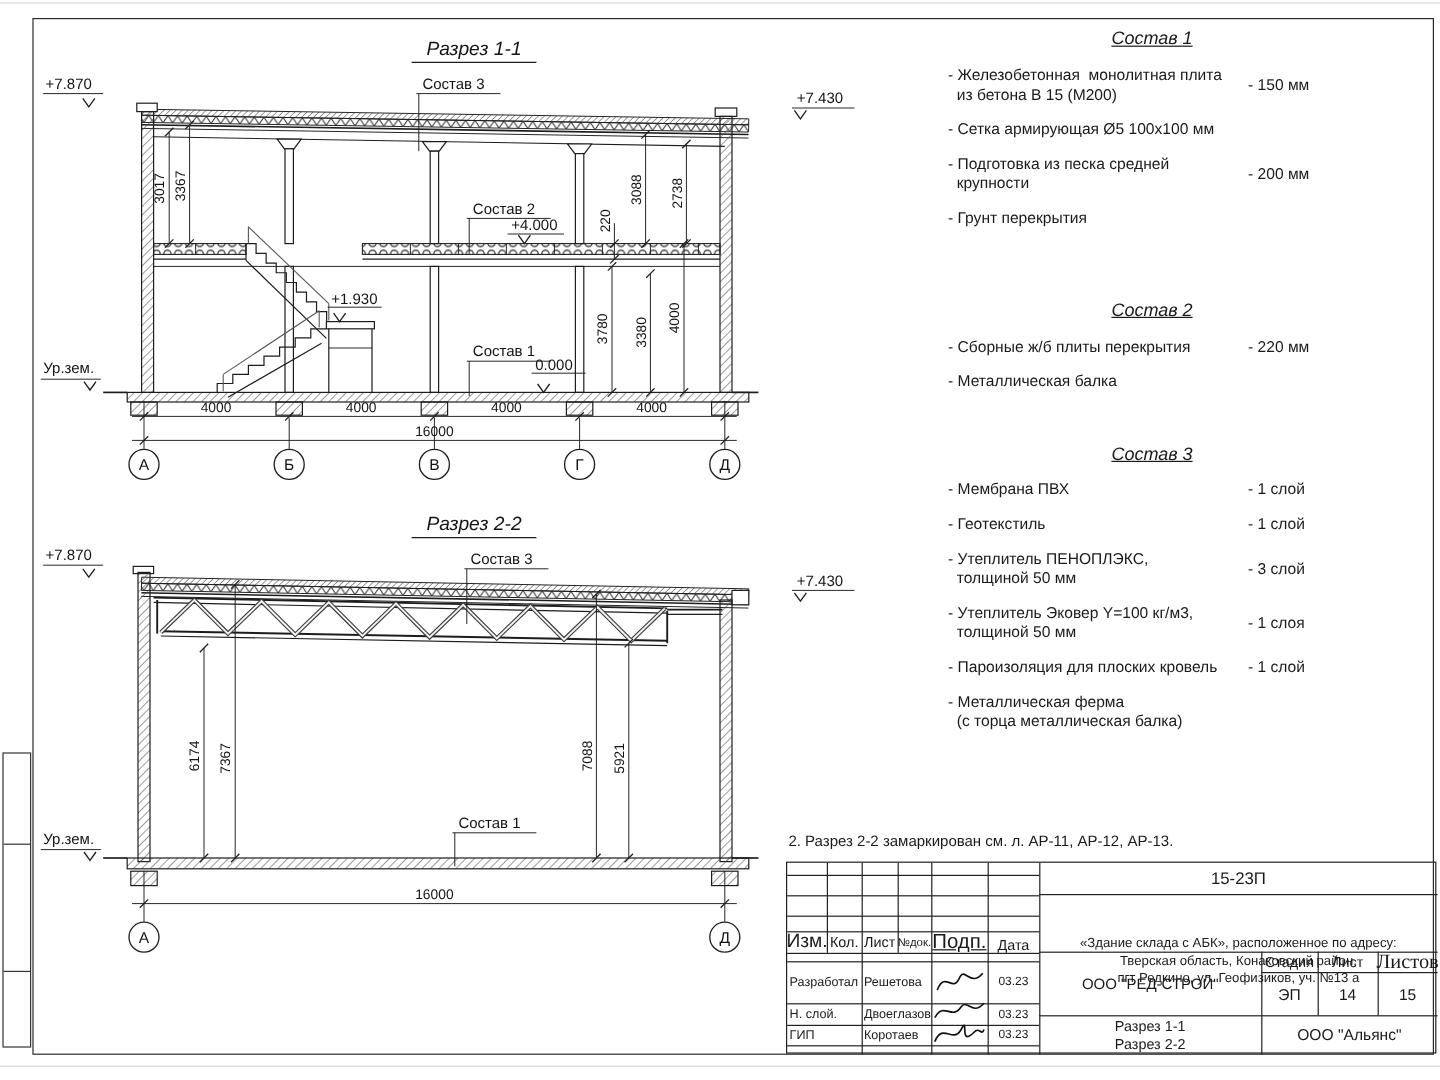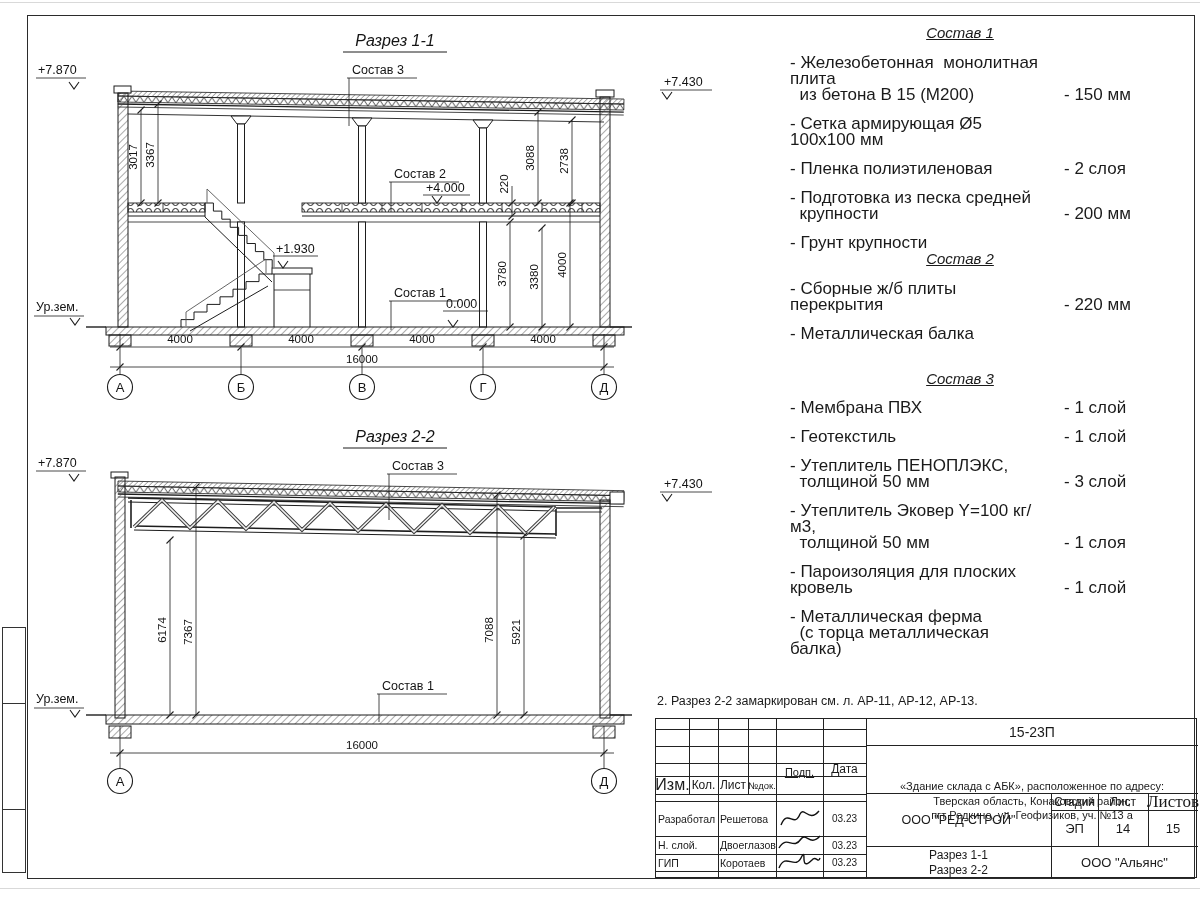--- a/index.html
+++ b/index.html
@@ -12,21 +12,21 @@
   .sec-title{font-size:16px;font-style:italic;}
   .lvl{font-size:12.5px;}
   .ldr{font-size:12.5px;}
   .dim{font-size:11.5px;}
   .ax{font-size:13px;}
 
   
   .comp-group{position:absolute;left:790px;width:400px;}
   .cg1{top:24px;}.cg2{top:250px;}.cg3{top:370px;}
   .comp-title{width:340px;text-align:center;font-style:italic;font-size:15px;text-decoration:underline;}
-  .comp-item{display:flex;align-items:flex-end;margin-top:13px;font-size:17px;line-height:16px;gap:24px;}
+  .comp-item{display:flex;align-items:center;margin-top:13px;font-size:13px;line-height:16px;}
   .ci-first{margin-top:14px;}
   .ci-first3{margin-top:13px;}
   .ci-text{width:250px;white-space:pre-wrap;}
   .ci-val{white-space:nowrap;}
 
   
   .notes{position:absolute;left:657px;top:693px;font-size:12.5px;line-height:17.5px;}
 
   
   .tb{position:absolute;left:655px;top:718px;width:542px;height:160px;border:1.5px solid #222;box-sizing:border-box;background:transparent;}
@@ -303,30 +303,26 @@
     <div class="comp-item ci-first">
       <div class="ci-text">- Железобетонная  монолитная плита
   из бетона В 15 (М200)</div>
       <div class="ci-val">- 150 мм</div>
     </div>
     <div class="comp-item">
       <div class="ci-text">- Сетка армирующая Ø5 100х100 мм</div>
       <div class="ci-val"></div>
     </div>
     <div class="comp-item">
-      <div class="ci-text">- Пленка полиэтиленовая</div>
-      <div class="ci-val">- 2 слоя</div>
-    </div>
-    <div class="comp-item">
       <div class="ci-text">- Подготовка из песка средней
   крупности</div>
       <div class="ci-val">- 200 мм</div>
     </div>
     <div class="comp-item">
-      <div class="ci-text">- Грунт крупности</div>
+      <div class="ci-text">- Грунт перекрытия</div>
       <div class="ci-val"></div>
     </div>
   </div>
 
   <div class="comp-group cg2">
     <div class="comp-title">Состав 2</div>
     <div class="comp-item ci-first">
       <div class="ci-text">- Сборные ж/б плиты перекрытия</div>
       <div class="ci-val">- 220 мм</div>
     </div>
@@ -398,22 +394,22 @@
     <div class="hl" style="top:127px;left:210px;width:332px;"></div>
     <div class="hl" style="top:91px;left:395px;width:147px;"></div>
     <div class="vl" style="left:395px;top:74px;height:86px;"></div>
     <div class="vl" style="left:442px;top:74px;height:53px;"></div>
     <div class="vl" style="left:492px;top:74px;height:53px;"></div>
 
     <div class="tbc" style="left:0;top:57px;width:33px;height:18px;font-size:16px;">Изм.</div>
     <div class="tbc" style="left:33px;top:57px;width:29px;height:18px;font-size:12px;">Кол.</div>
     <div class="tbc" style="left:62px;top:57px;width:30px;height:18px;font-size:12px;">Лист</div>
     <div class="tbc" style="left:92px;top:57px;width:28px;height:18px;font-size:9.5px;">№док.</div>
-    <div class="tbc" style="left:120px;top:44px;width:47px;height:18px;font-size:11px;text-decoration:underline;">Подп.</div>
-    <div class="tbc" style="left:167px;top:41px;width:43px;height:18px;font-size:12px;">Дата</div>
+    <div class="tbc" style="left:120px;top:57px;width:47px;height:18px;font-size:17px;text-decoration:underline;">Подп.</div>
+    <div class="tbc" style="left:167px;top:60px;width:43px;height:18px;font-size:12px;">Дата</div>
 
     <div class="tbc" style="left:2px;top:82px;width:60px;height:35px;justify-content:flex-start;font-size:10.5px;">Разработал</div>
     <div class="tbc" style="left:64px;top:82px;width:56px;height:35px;justify-content:flex-start;font-size:10.5px;">Решетова</div>
     <div class="tbc" style="left:167px;top:82px;width:43px;height:35px;font-size:10px;">03.23</div>
     <div class="tbc" style="left:2px;top:117px;width:60px;height:18px;justify-content:flex-start;font-size:10.5px;">Н. слой.</div>
     <div class="tbc" style="left:64px;top:117px;width:56px;height:18px;justify-content:flex-start;font-size:10.5px;">Двоеглазов</div>
     <div class="tbc" style="left:167px;top:117px;width:43px;height:18px;font-size:10px;">03.23</div>
     <div class="tbc" style="left:2px;top:135px;width:60px;height:17px;justify-content:flex-start;font-size:10.5px;">ГИП</div>
     <div class="tbc" style="left:64px;top:135px;width:56px;height:17px;justify-content:flex-start;font-size:10.5px;">Коротаев</div>
     <div class="tbc" style="left:167px;top:135px;width:43px;height:17px;font-size:10px;">03.23</div>

